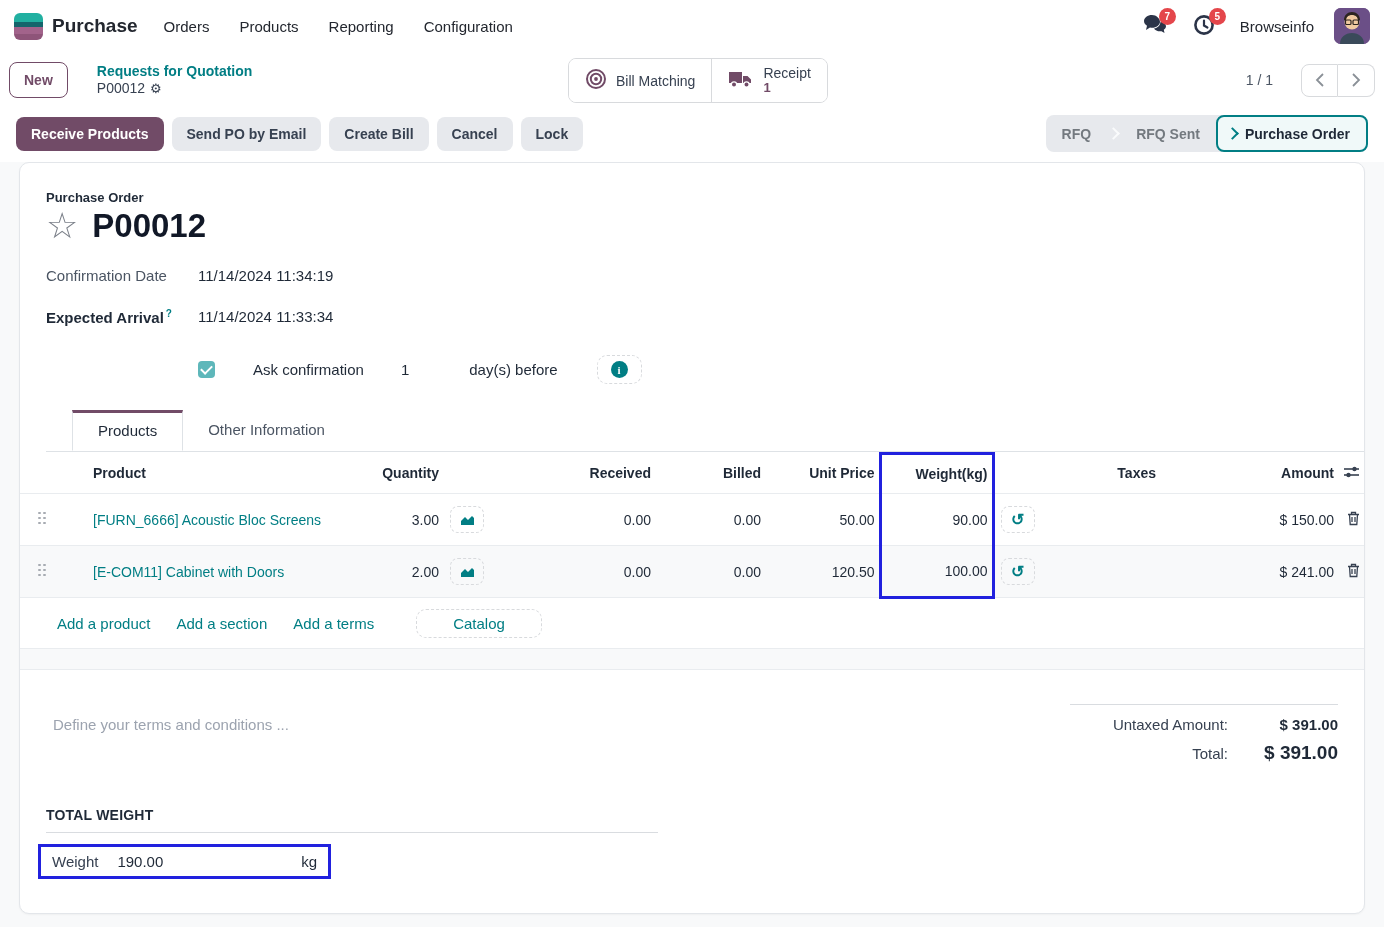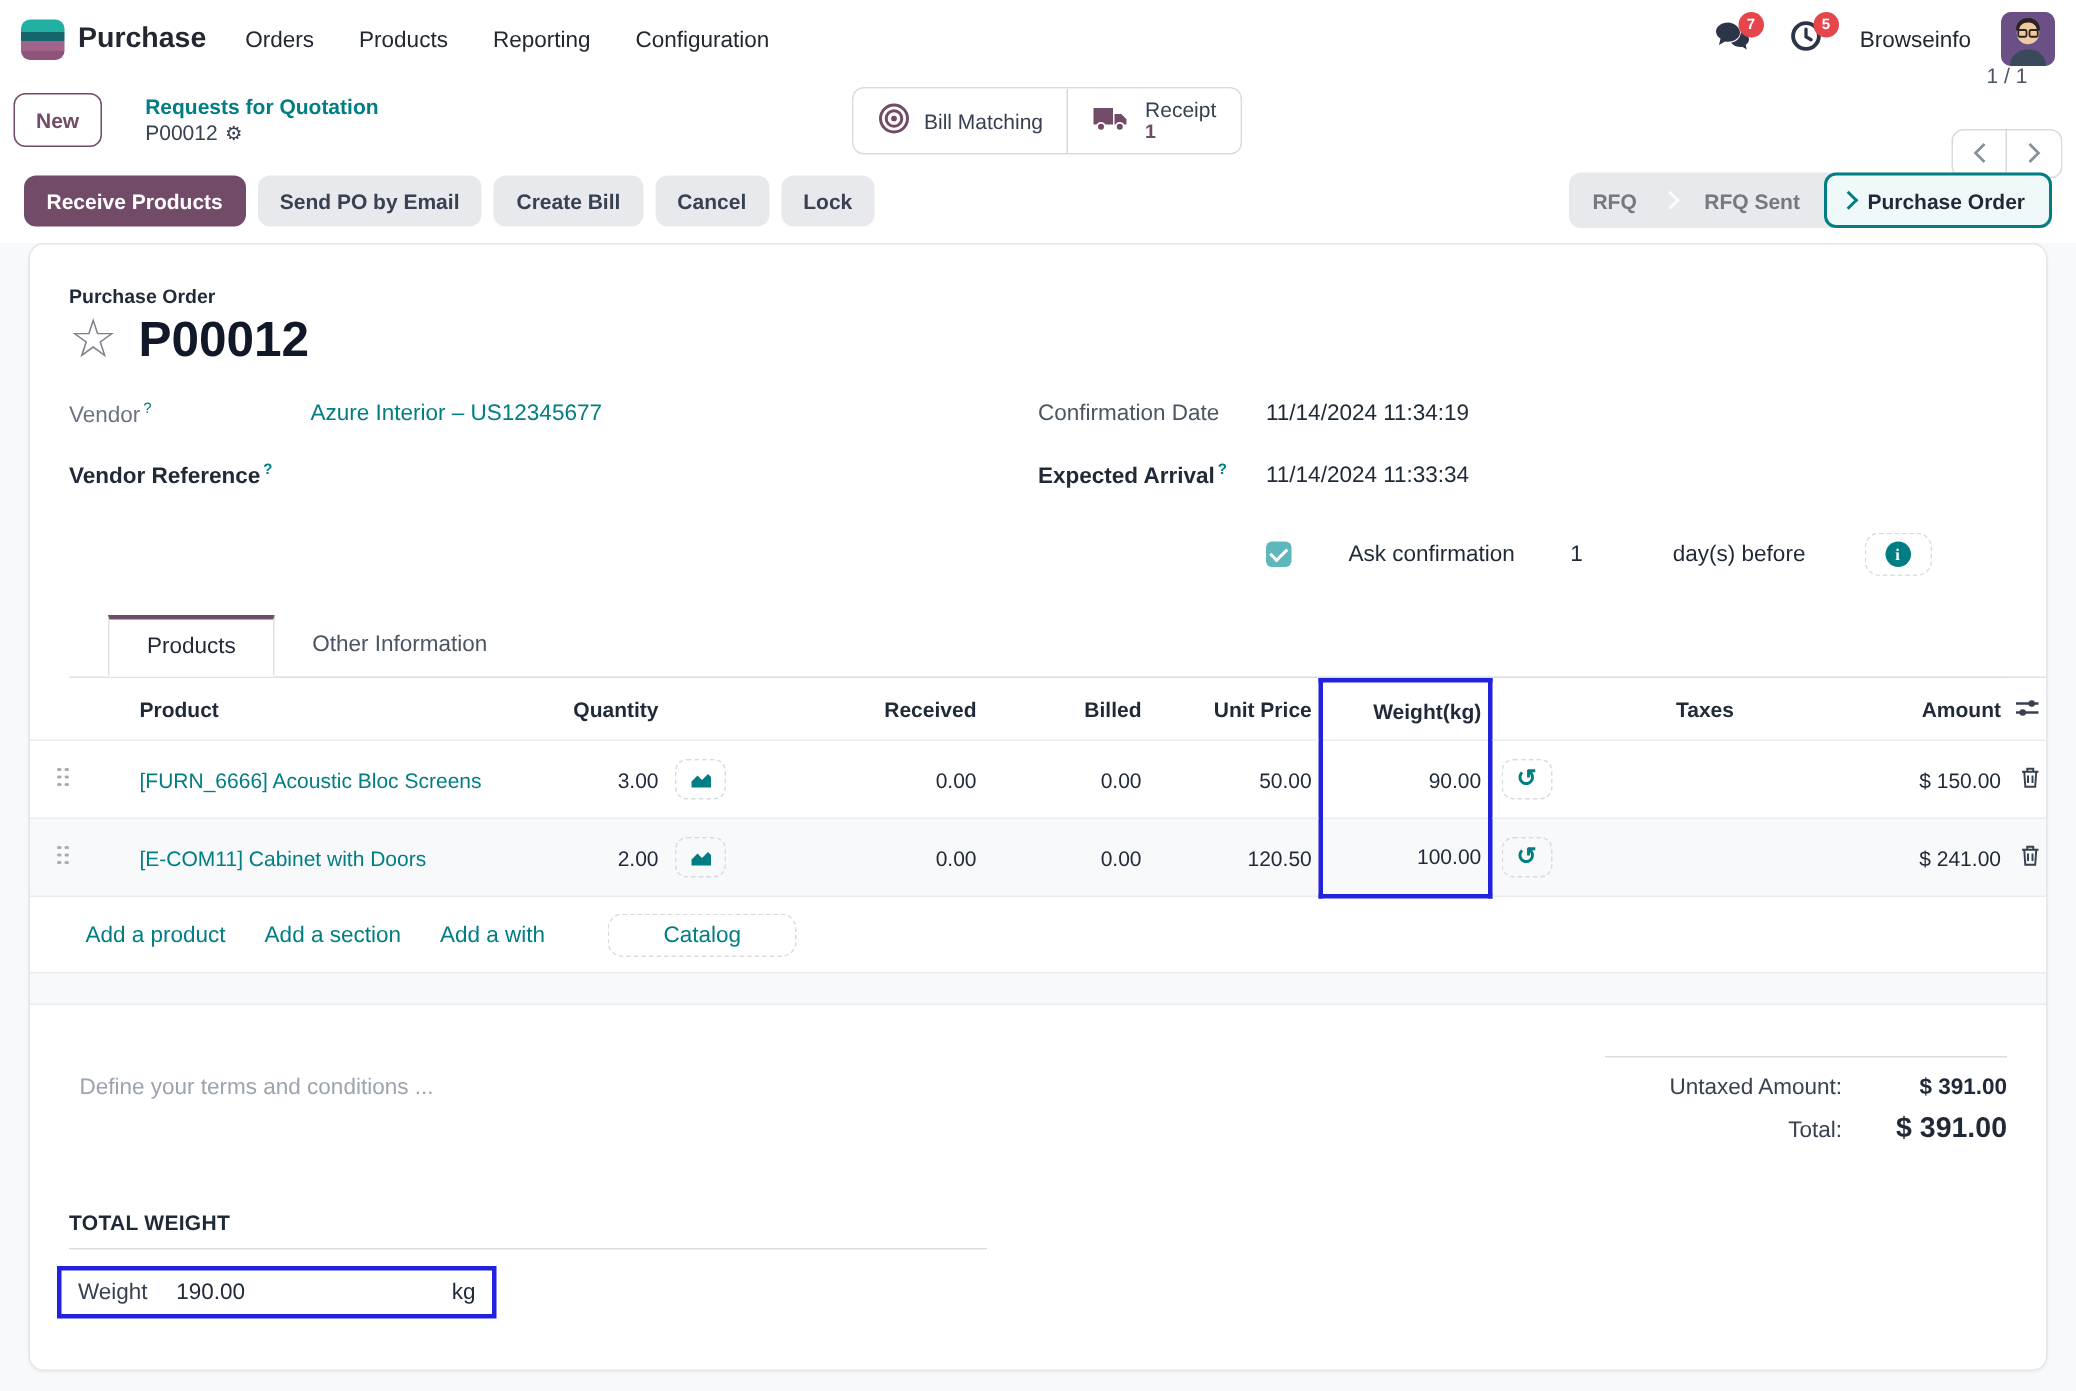--- a/index.html
+++ b/index.html
@@ -28,21 +28,21 @@
   .bc-parent { color:#017E84; font-size:14px; font-weight:700; cursor:pointer; }
   .bc-current { font-size:14px; color:#374151; display:flex; align-items:center; gap:5px; }
   .gear { color:#374151; font-size:13px; cursor:pointer; }
   .smart-group { position:absolute; left:568px; top:58px; display:flex; background:#fff;
     border:1px solid #d8dadd; border-radius:8px; overflow:hidden; }
   .smart-btn { display:flex; align-items:center; gap:9px; padding:6px 16px; cursor:pointer; background:#fff; border:none; }
   .smart-btn + .smart-btn { border-left:1px solid #d8dadd; }
   .smart-label { font-size:14px; color:#374151; }
   .smart-stack { display:flex; flex-direction:column; line-height:1.15; text-align:left; }
   .smart-count { font-size:13px; font-weight:700; color:#714B67; }
-  .pager { margin-left:auto; display:flex; align-items:center; gap:28px;flex-direction:column; }
+  .pager { margin-left:auto; display:flex; align-items:center; gap:28px; }
   .pager-text { font-size:14px; color:#4b5563; }
   .pager-btns { display:flex; }
   .pager-btn { width:37px; height:33px; background:#fff; border:1px solid #d8dadd; color:#8a9097;
     font-size:17px; display:flex; align-items:center; justify-content:center; cursor:pointer; }
   .pager-btn:first-child { border-radius:8px 0 0 8px; }
   .pager-btn:last-child { border-radius:0 8px 8px 0; border-left:none; }
 
   
   .action-row { background:#fff; display:flex; align-items:center; padding:5px 16px 10px; }
   .btn { font-size:14px; font-weight:600; border-radius:8px; padding:9px 15px; border:none; cursor:pointer; margin-right:8px; }
@@ -258,30 +258,20 @@
 <div class="content">
   <div class="card">
     <div class="card-pad">
       <div class="po-type">Purchase Order</div>
       <div class="title-row">
         <span class="star">☆</span>
         <span class="po-name">P00012</span>
       </div>
 
       <div class="form-cols">
-        <div class="fcol">
-          <div class="frow">
-            <span class="flabel lbl-gray"><span>Vendor</span><span class="sup-q">?</span></span>
-            <span class="fvalue link">Azure Interior – US12345677</span>
-          </div>
-          <div class="frow">
-            <span class="flabel lbl-bold"><span>Vendor Reference</span><span class="sup-q">?</span></span>
-            <span class="fvalue"></span>
-          </div>
-        </div>
         <div class="fcol">
           <div class="frow">
             <span class="flabel flabel-r lbl-dim">Confirmation Date</span>
             <span class="fvalue">11/14/2024 11:34:19</span>
           </div>
           <div class="frow">
             <span class="flabel flabel-r lbl-bold"><span>Expected Arrival</span><span class="sup-q">?</span></span>
             <span class="fvalue">11/14/2024 11:33:34</span>
           </div>
           <div class="frow" style="margin-bottom:0;">
@@ -398,21 +388,21 @@
                     <path d="M5 6v5M8 6v5"></path>
                   </g>
                 </svg>
           </span></td>
         </tr>
         <tr class="tfoot-row">
           <td colspan="12">
             <span class="addlinks">
               <span class="link">Add a product</span>
               <span class="link">Add a section</span>
-              <span class="link">Add a with</span>
+              <span class="link">Add a terms</span>
               <span class="catalog-chip">Catalog</span>
             </span>
           </td>
         </tr>
       </tbody>
     </table>
     <div class="empty-strip"></div>
 
     <div class="nt-section">
       <div class="notes-ph">Define your terms and conditions ...</div>

